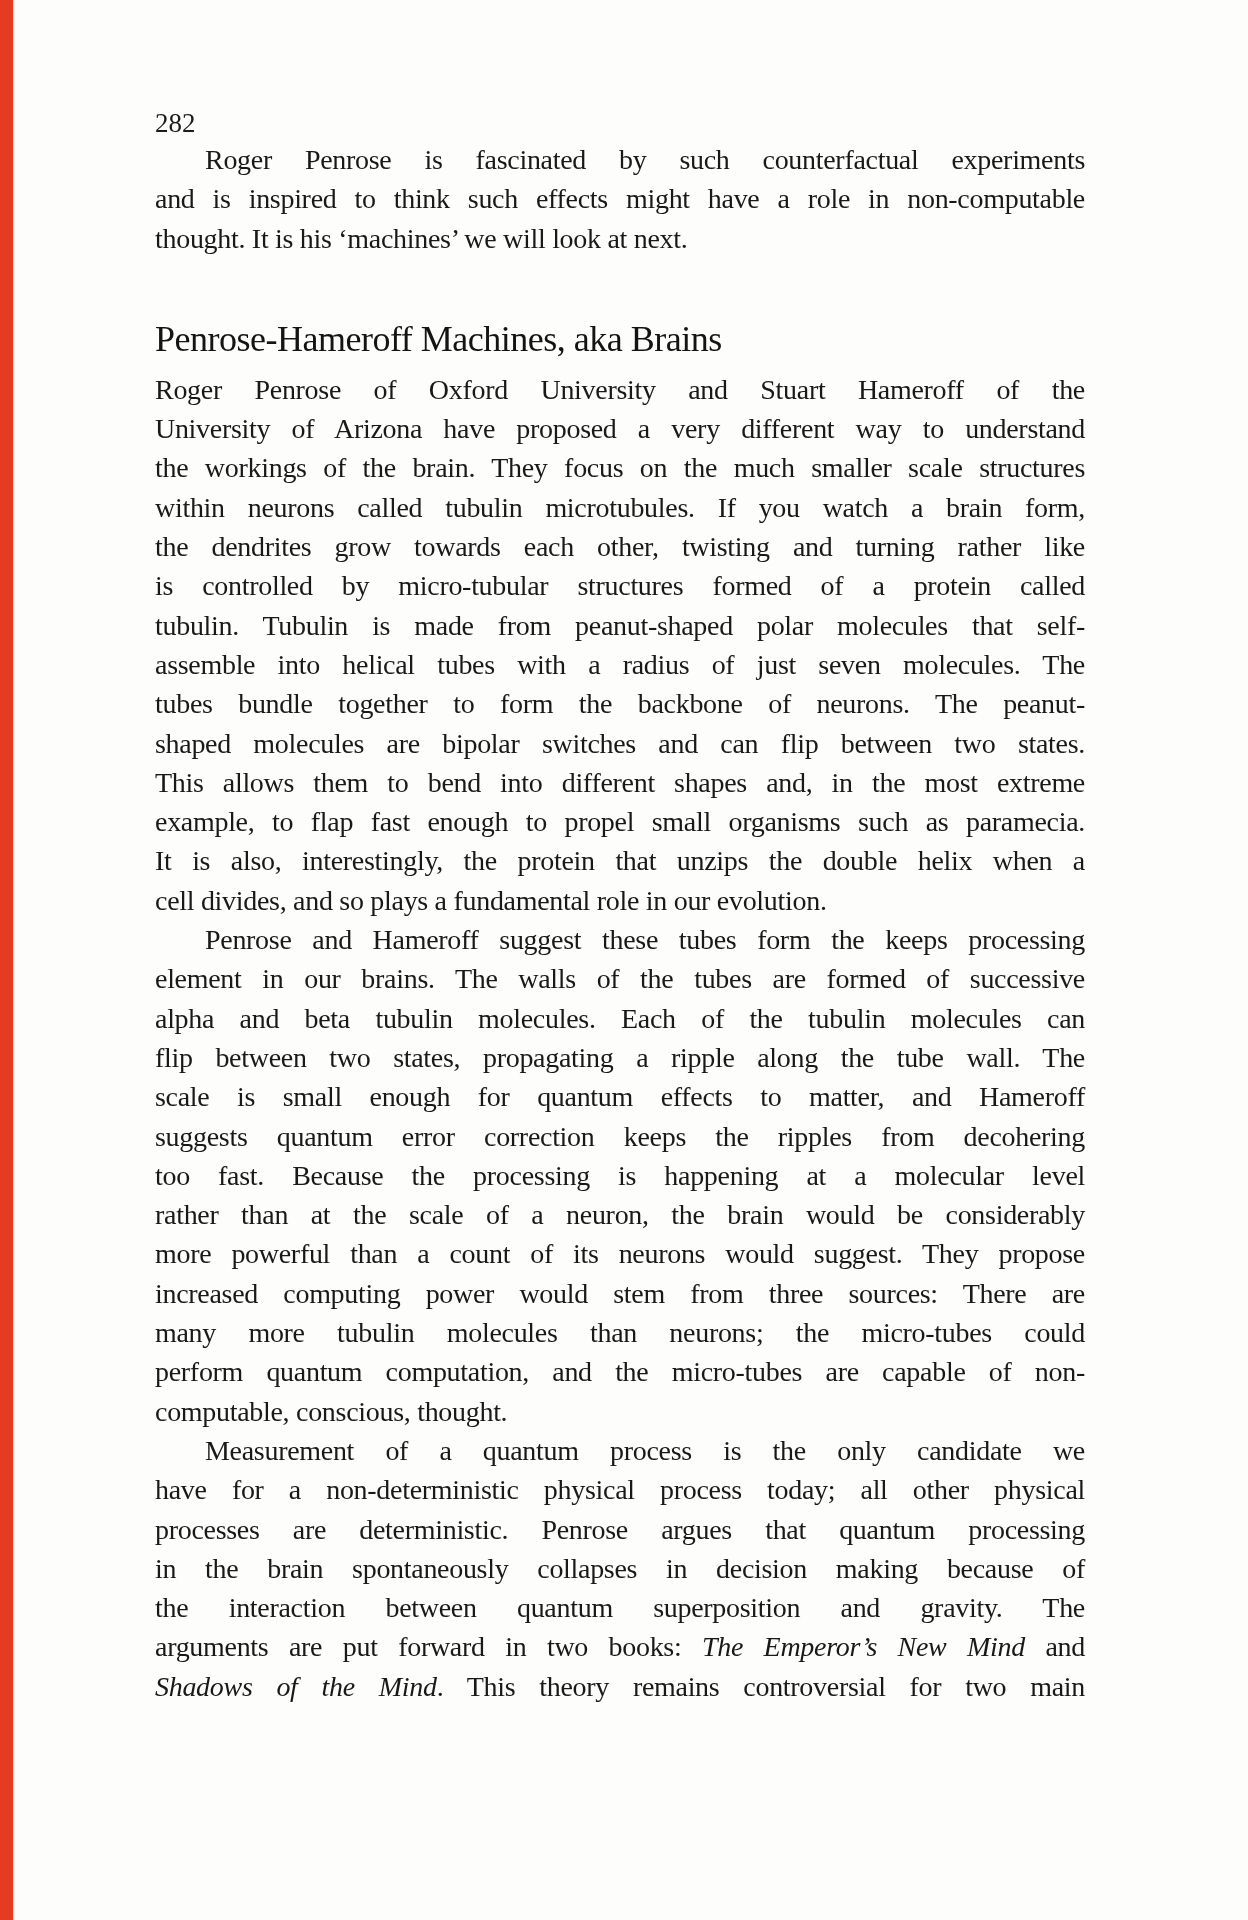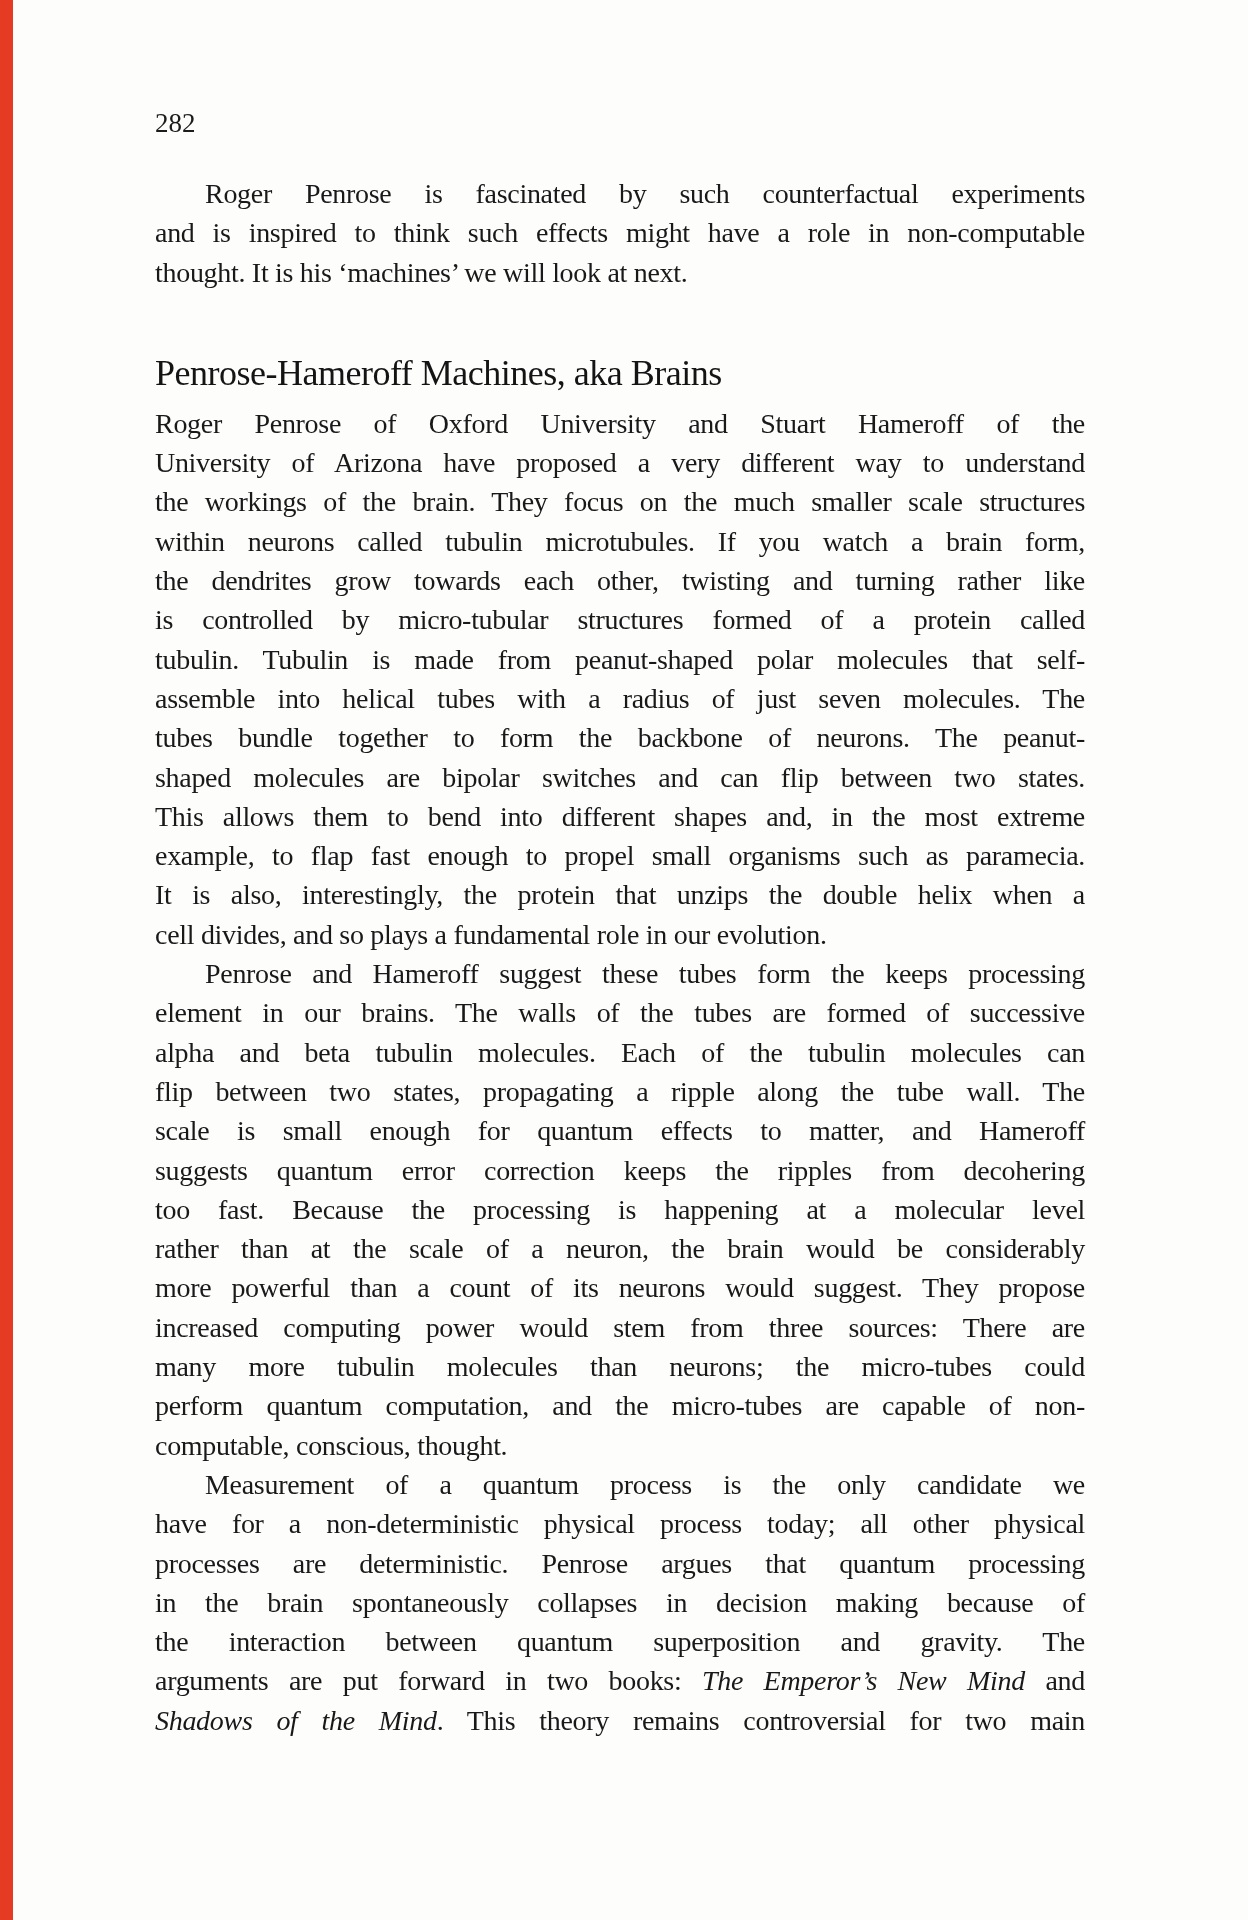--- a/index.html
+++ b/index.html
@@ -20,21 +20,21 @@
     width: 930px; color: #1a1a1a;
   }
   .runhead {
     display: flex; align-items: baseline;
     font-size: 27px; line-height: 34px; height: 34px;
     color: #1c1c1c;
   }
   .pageno { width: 140px; text-align: left; }
   .runtitle { flex: 1; text-align: center; }
   .runspacer { width: 140px; }
-  .textbody { margin-top: 34px; }
+  .textbody { }
   .line {
     font-size: 28px;
     line-height: 39.3px;
     letter-spacing: -0.3px;
     text-align: justify;
     text-align-last: justify;
     color: #191919;
   }
   .line.endline { text-align-last: left; }
   .line.indent { text-indent: 50px; }

